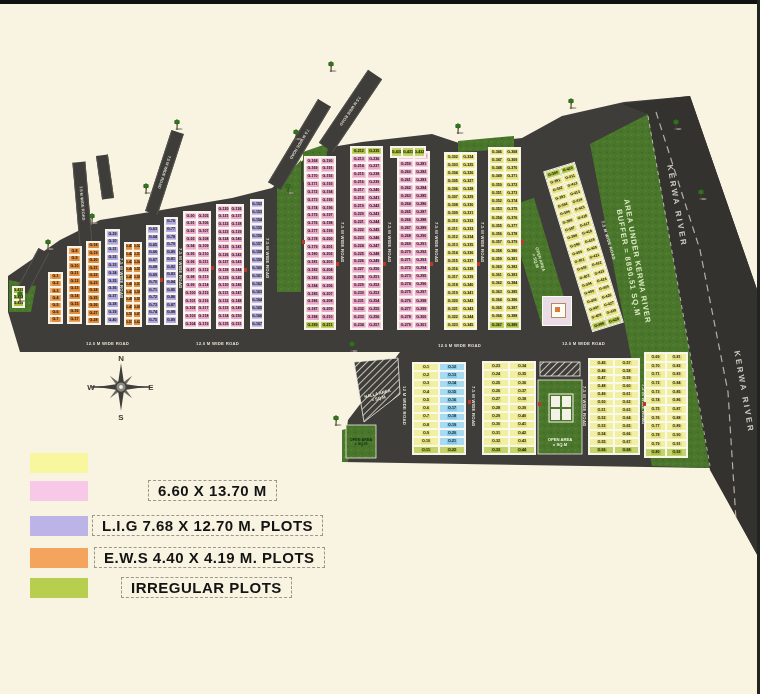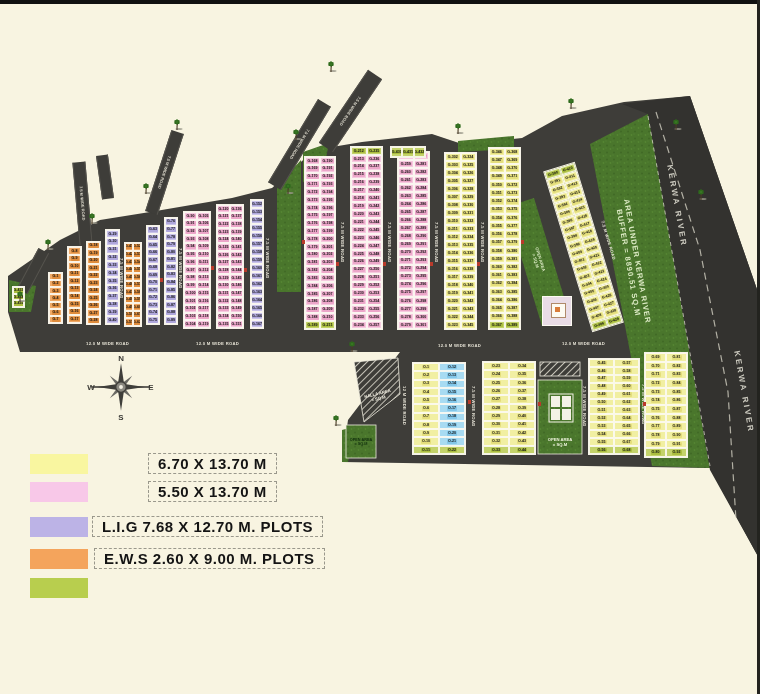--- a/index.html
+++ b/index.html
@@ -139,36 +139,36 @@
       <text x="0" y="-30" text-anchor="middle" font-size="9" font-weight="bold" fill="#3B3A36">N</text>
       <text x="34" y="3" text-anchor="middle" font-size="9" font-weight="bold" fill="#3B3A36">E</text>
       <text x="0" y="38" text-anchor="middle" font-size="9" font-weight="bold" fill="#3B3A36">S</text>
       <text x="-34" y="3" text-anchor="middle" font-size="9" font-weight="bold" fill="#3B3A36">W</text>
     </g>
   </svg>
 
   <div id="legend">
       <div class="lrow m1">
         <div class="lsw" style="background: rgb(249, 246, 160);"></div>
-        <div class="llab off-a">6.70 X 13.70 M</div>
       </div>
       <div class="lrow m2">
         <div class="lsw" style="background: rgb(248, 200, 232);"></div>
-        <div class="llab off-a">5.50 X 13.70 M</div>
+        <div class="llab off-a">6.60 X 13.70 M</div>
       </div>
       <div class="lrow m3">
         <div class="lsw" style="background: rgb(188, 179, 230);"></div>
         <div class="llab off-b">L.I.G  7.68 X 12.70 M. PLOTS</div>
       </div>
       <div class="lrow m4">
         <div class="lsw" style="background: rgb(244, 164, 92);"></div>
-        <div class="llab off-c">E.W.S 2.60 X 9.00 M. PLOTS</div>
+        <div class="llab off-c">E.W.S 4.40 X 4.19 M. PLOTS</div>
       </div>
       <div class="lrow m5">
         <div class="lsw" style="background: rgb(184, 206, 78);"></div>
+        <div class="llab off-d">IRREGULAR PLOTS</div>
       </div>
     </div>
 
   <div id="gen">
       <div class="block" style="left: 48px; top: 272px; width: 15px; height: 52px; display: grid; grid-template-columns: repeat(1, 1fr); grid-template-rows: repeat(7, 1fr); grid-auto-flow: column;">
         <div class="cell" style="background: rgb(239, 169, 102);">
           <span class="pill" style="background: rgb(223, 140, 60);">G-1</span>
         </div>
         <div class="cell" style="background: rgb(239, 169, 102);">
           <span class="pill" style="background: rgb(223, 140, 60);">G-2</span>

